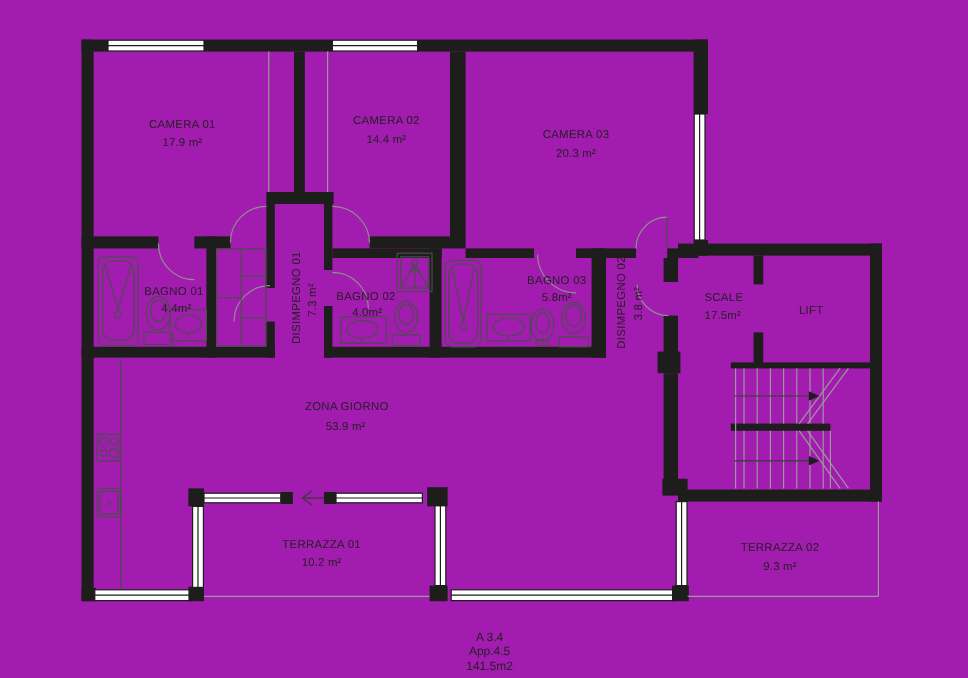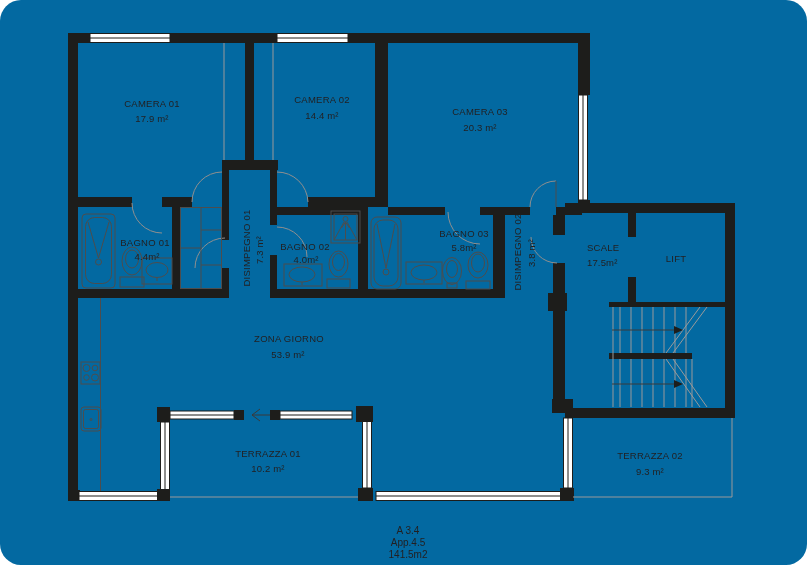--- a/index.html
+++ b/index.html
@@ -1,17 +1,17 @@
 <!DOCTYPE html>
 <html><head>
 <meta charset="utf-8">
 <style>
   html,body{margin:0;padding:0;background:#ffffff;}
-  .stage{position:relative;width:807px;height:565px;background:#0369a1;overflow:hidden;
-         font-family:"Liberation Sans", sans-serif;border-radius:21px;}
+  .stage{position:relative;width:807px;height:565px;background:#a21caf;overflow:hidden;
+         font-family:"Liberation Sans", sans-serif;}
   svg{position:absolute;left:0;top:0;}
   .wall{fill:#1d1d1b;stroke:none;}
   .win{fill:#ffffff;stroke:#1d1d1b;stroke-width:1;}
   .winline{stroke:#1d1d1b;stroke-width:1;}
   .edge{stroke:#9a9a9a;stroke-width:1;fill:none;}
   .fix{stroke:#4d4d4d;stroke-width:1;fill:none;}
   .door{stroke:#8f8f8f;stroke-width:1;fill:none;}
   .step{stroke:#9a9a9a;stroke-width:1;fill:none;}
   .arrowline{stroke:#3a3a3a;stroke-width:1;fill:none;}
   .arrowhead{fill:#1d1d1b;stroke:none;}

